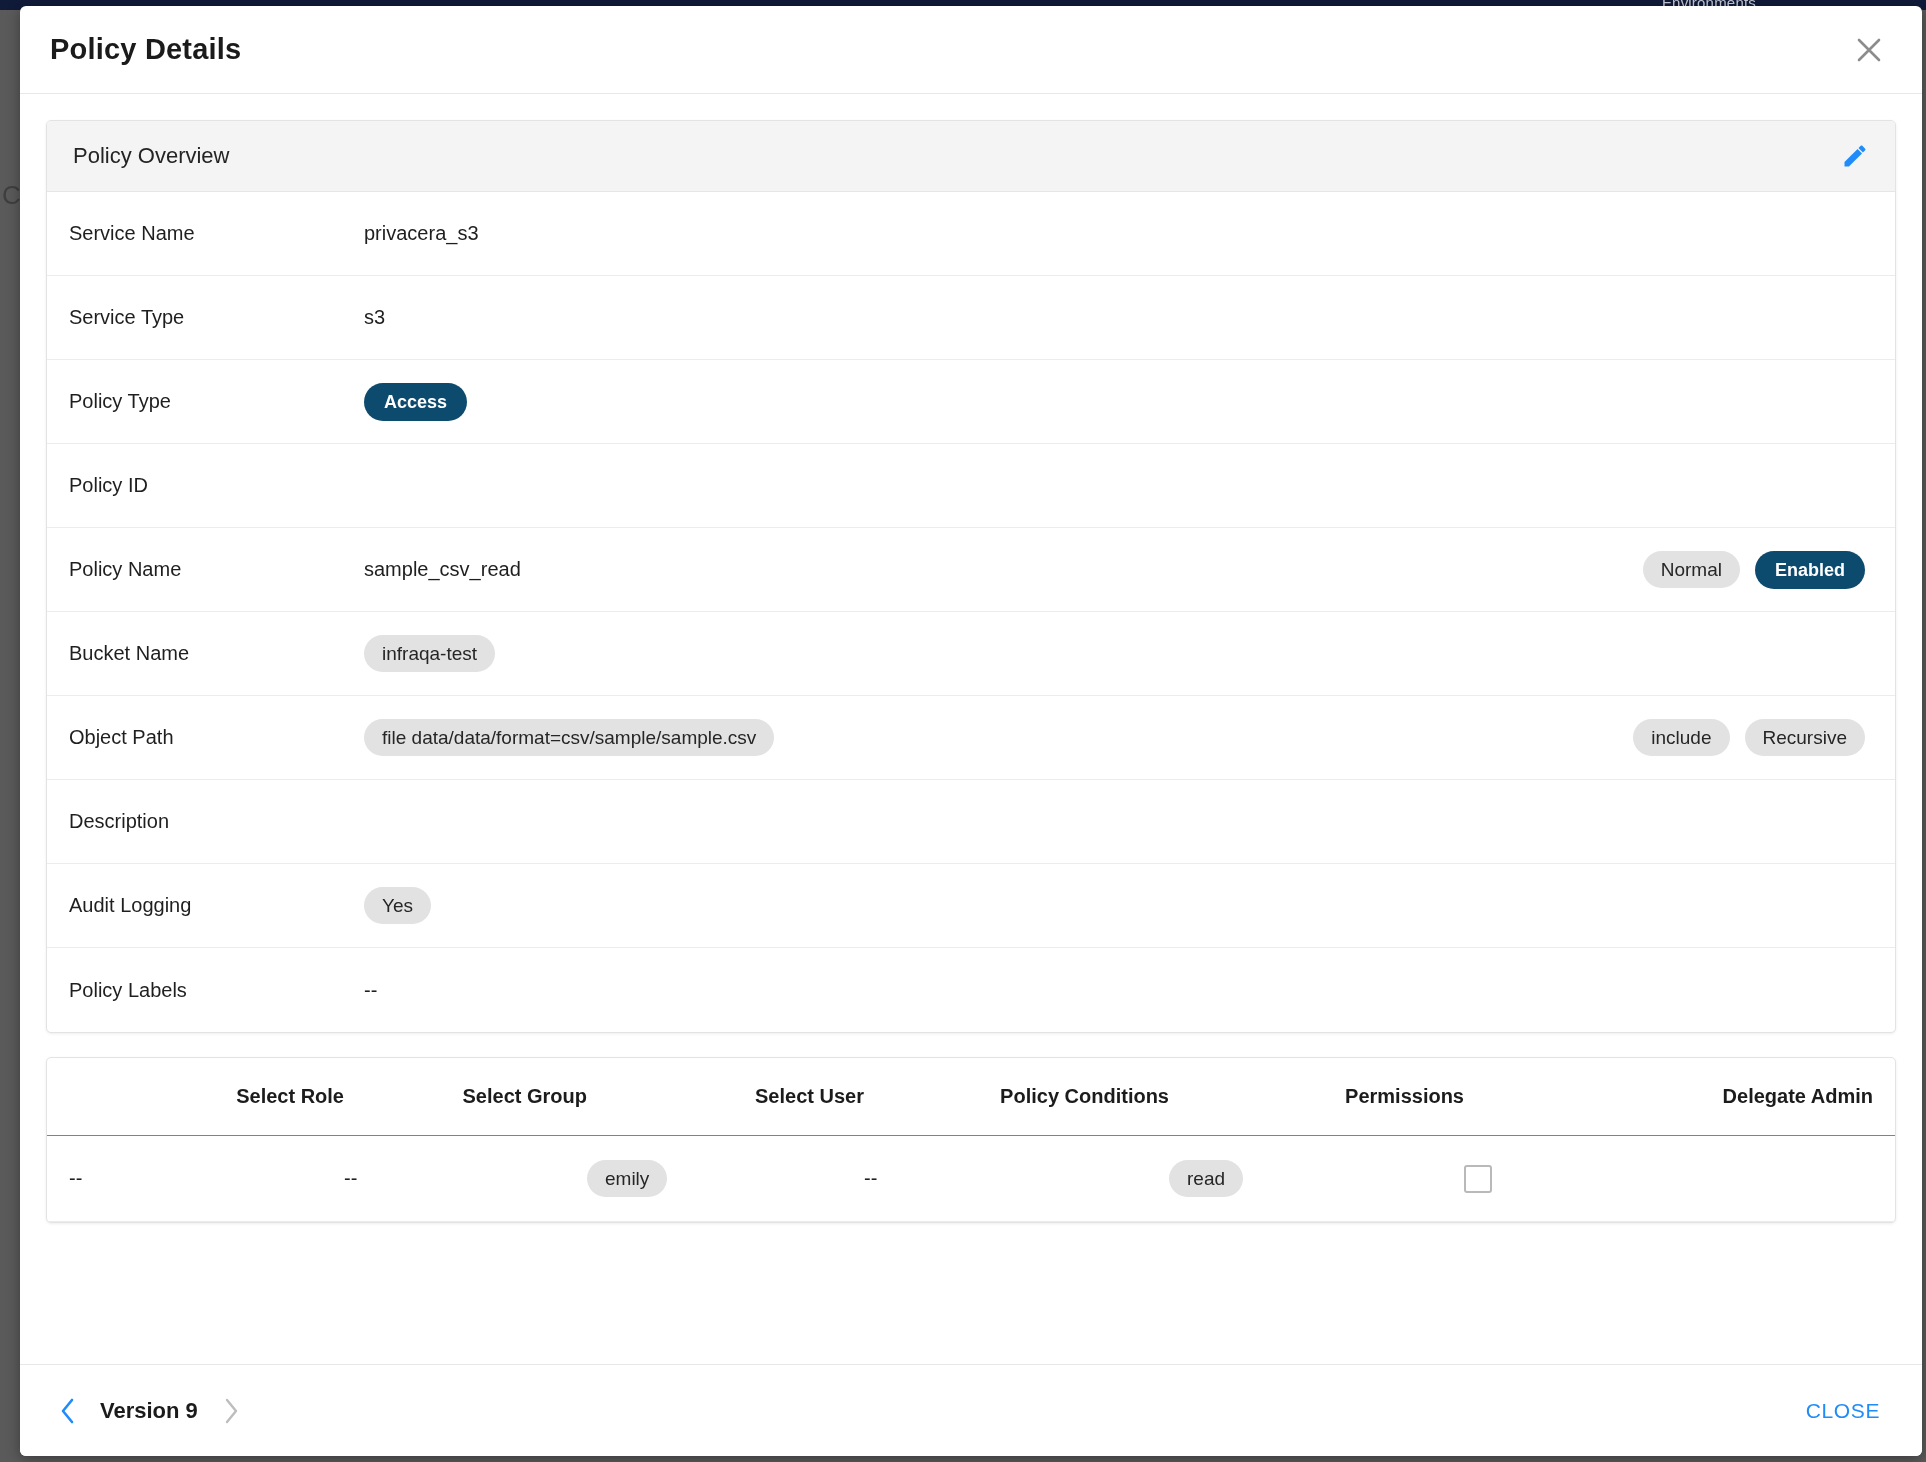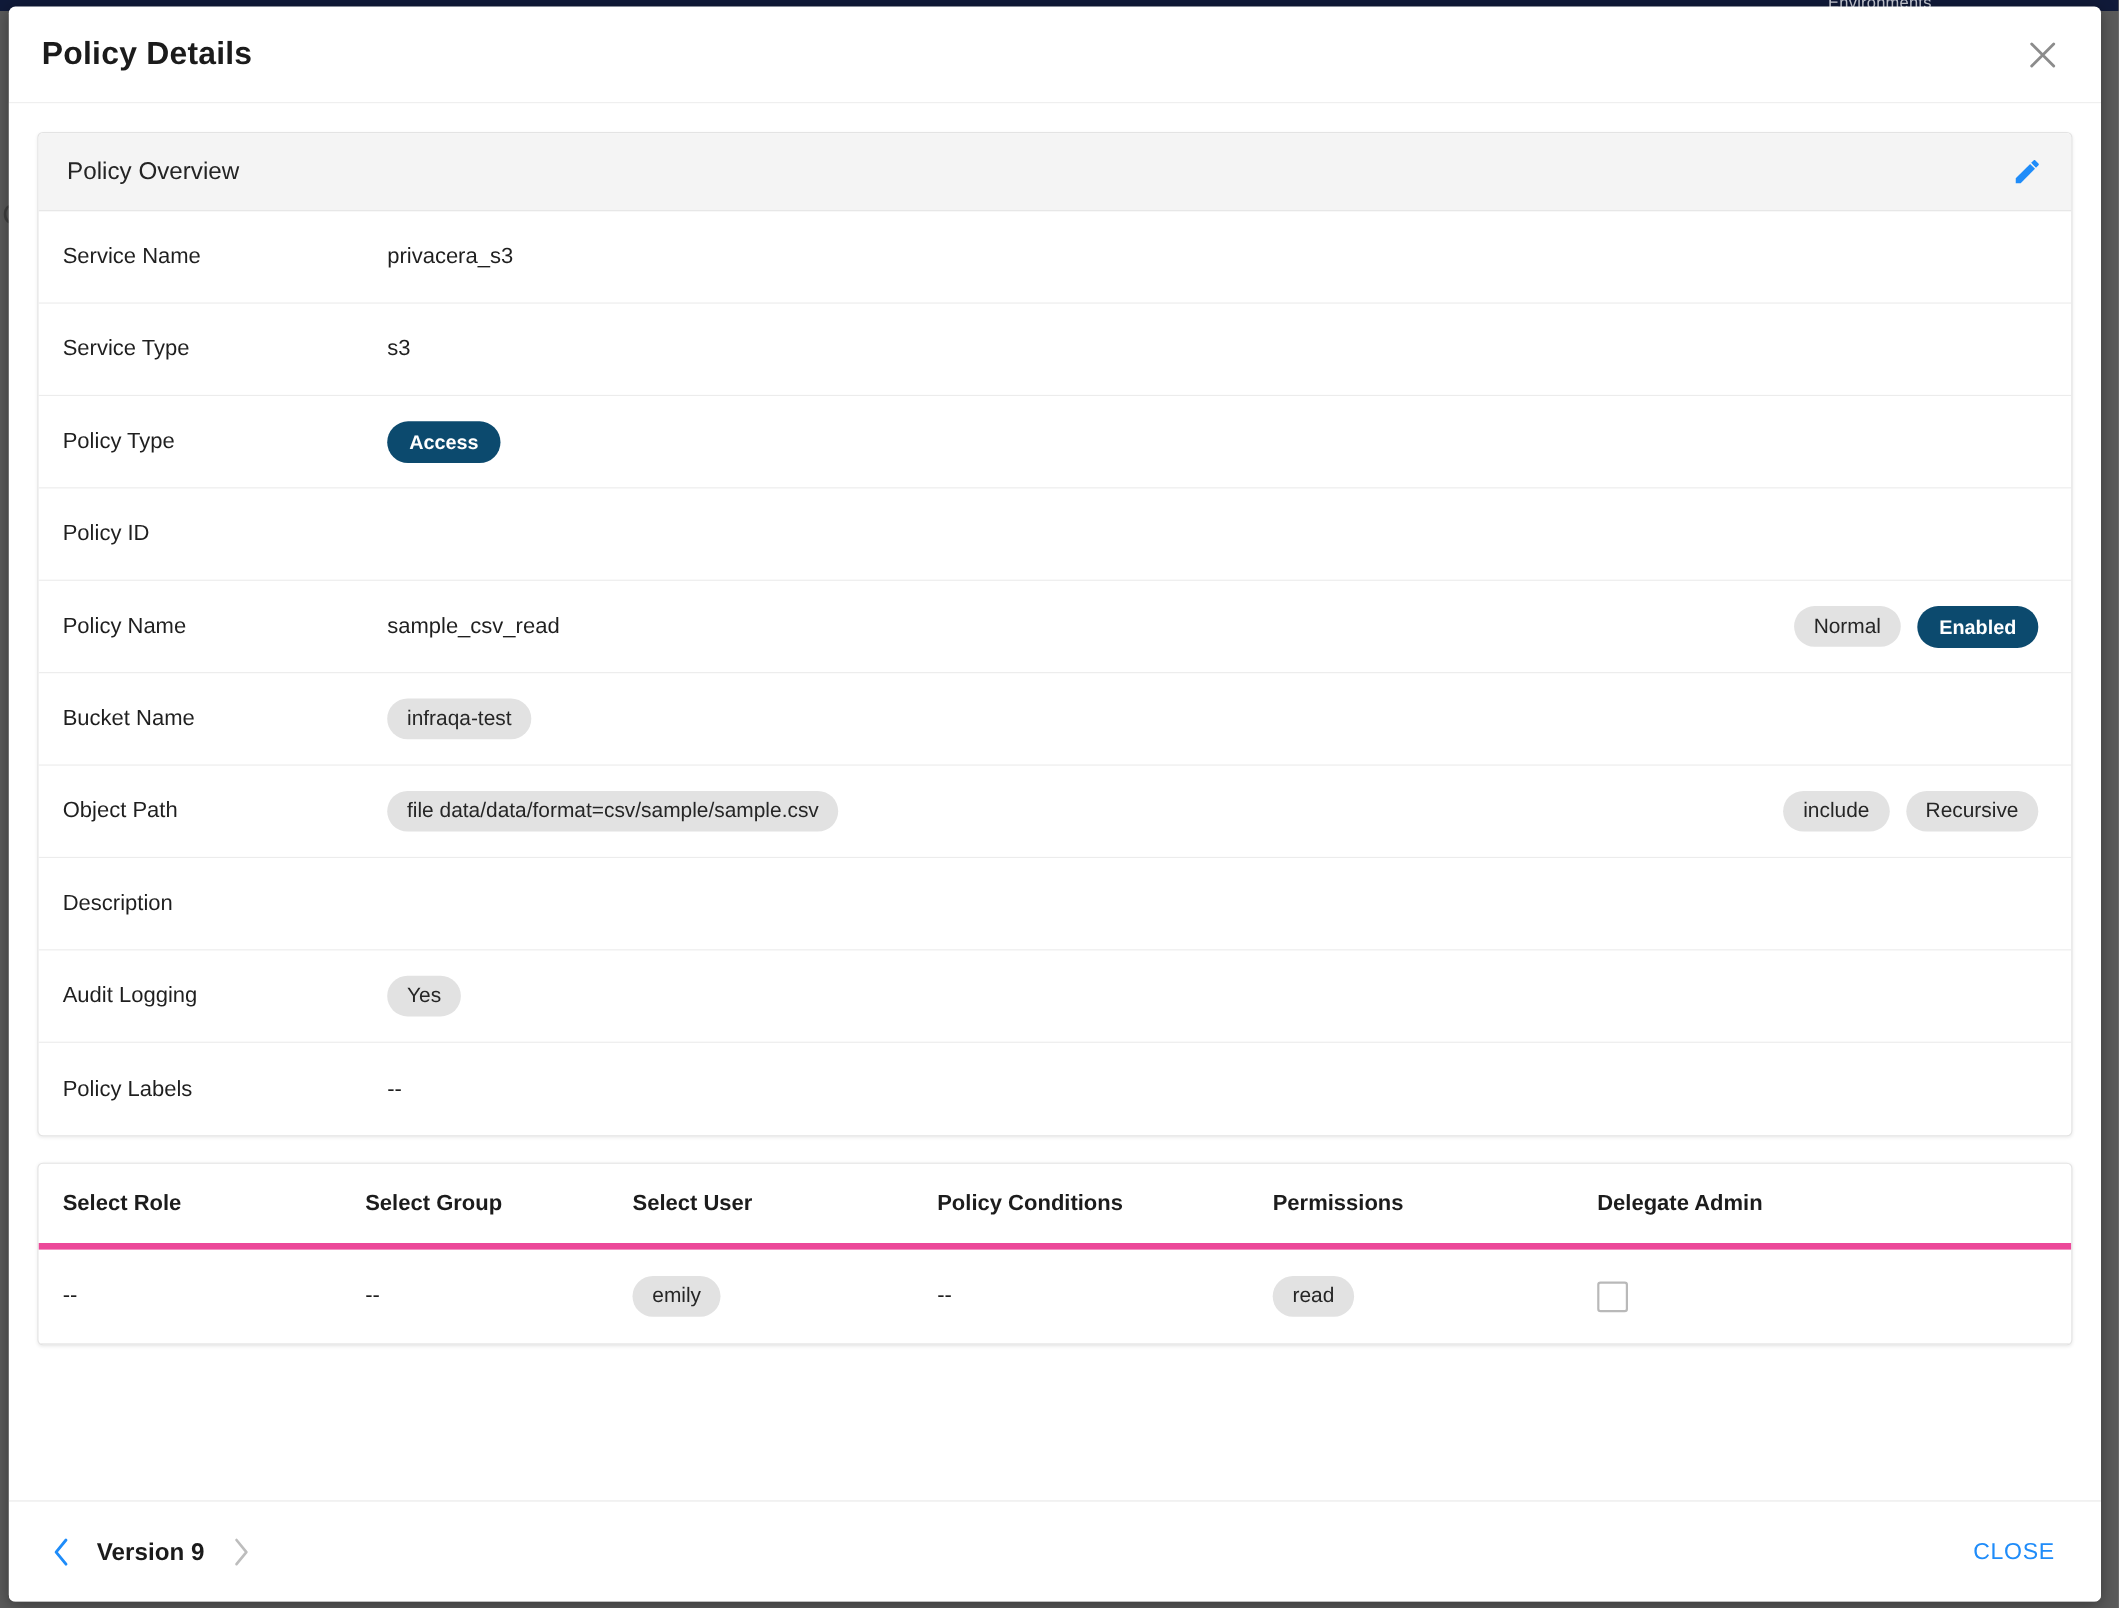--- a/index.html
+++ b/index.html
@@ -42,21 +42,21 @@
   .backdrop-strip {
     position: absolute;
     left: 0; top: 0;
     width: 12px; height: 1462px;
     background: #5a5a5a;
   }
 
   
   .modal {
     position: absolute;
-    left: 8px;
+    left: 20px;
     top: 6px;
     width: 1902px;
     height: 1450px;
     background: #ffffff;
     border-radius: 6px;
     box-shadow: 0 3px 14px rgba(0,0,0,.35);
     display: flex;
     flex-direction: column;
     overflow: hidden;
   }
@@ -173,22 +173,23 @@
     padding: 9px 17px;
   }
   .dash { font-size: 20px; color: #1f1f1f; }
 
   
   .tbl-head {
     display: flex;
     align-items: center;
     height: 78px;
     padding: 0 22px;
-    border-bottom: 6px solid #ec4899;
-    box-sizing: border-box;
+    border-bottom: 1px solid #ec4899;
+    box-sizing: border-box;
+    text-align: right;
   }
   .tbl-row {
     display: flex;
     align-items: center;
     height: 86px;
     padding: 0 22px;
     border-bottom: 1px solid #ececec;
     box-sizing: border-box;
   }
   .th {

